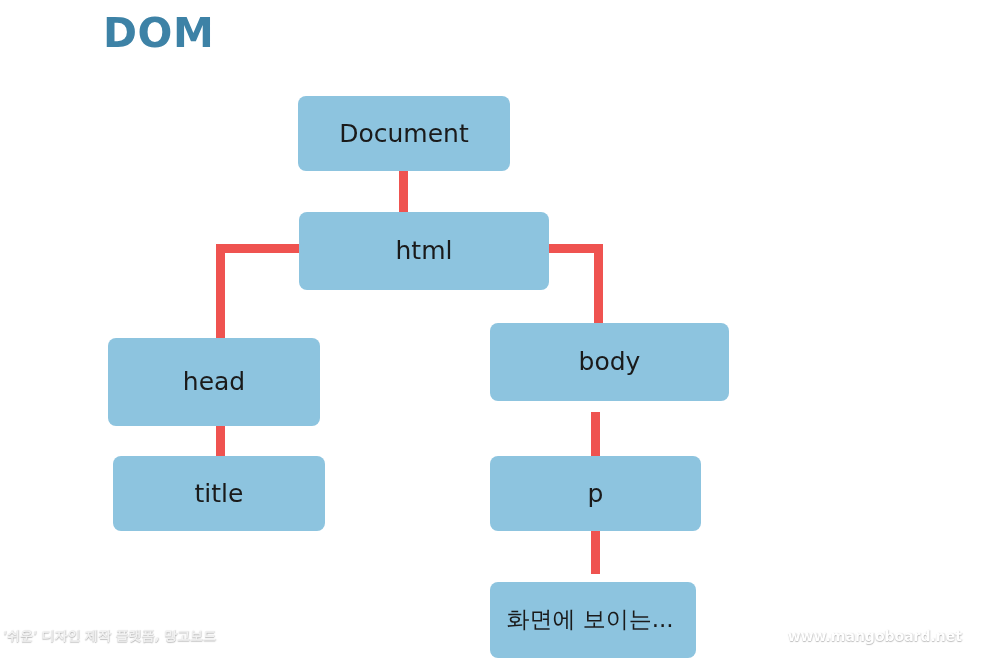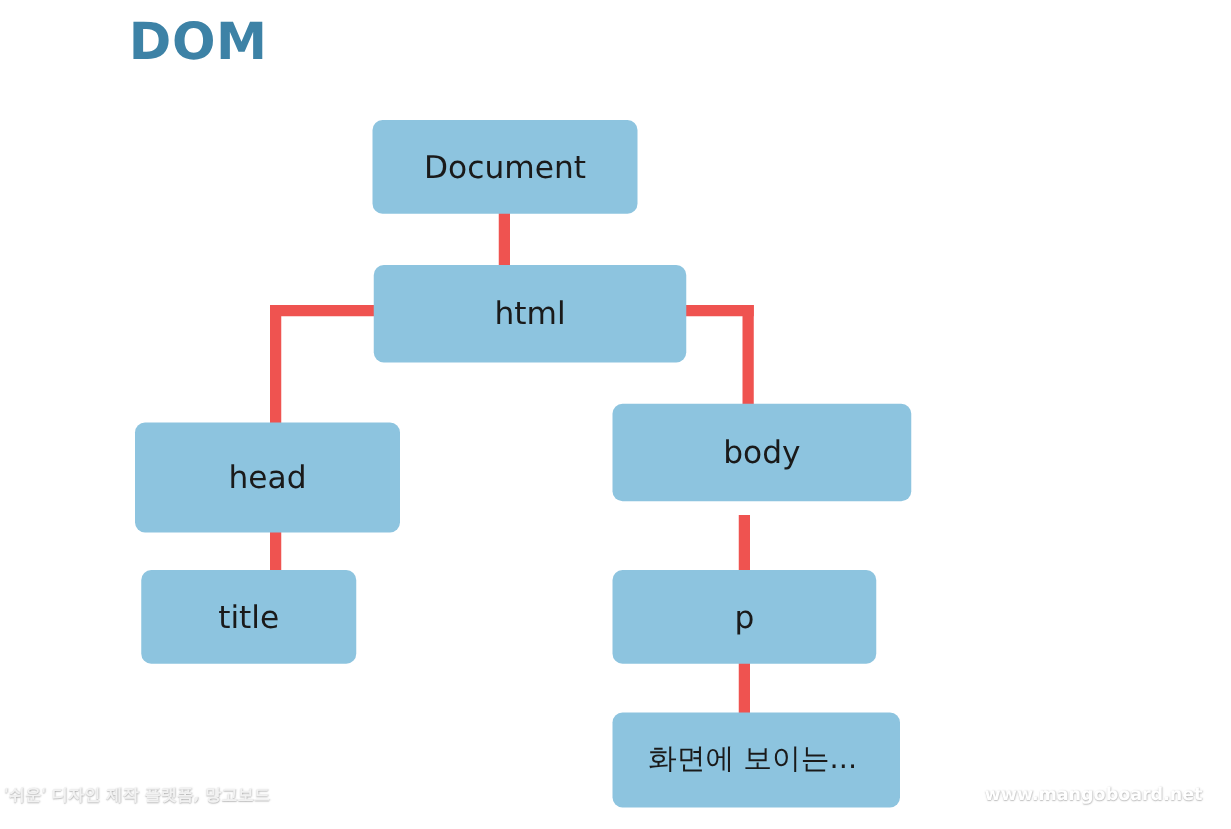--- a/index.html
+++ b/index.html
@@ -53,23 +53,23 @@
   .node-label {
     display: block;
     padding: 0 8px;
     white-space: nowrap;
   }
 
   #node-document { left: 298px;  top: 96px;  width: 212px; height: 75px; }
   #node-html     { left: 299px;  top: 212px; width: 250px; height: 78px; }
   #node-head     { left: 108px;  top: 338px; width: 212px; height: 88px; }
   #node-body     { left: 490px;  top: 323px; width: 239px; height: 78px; }
-  #node-title    { left: 113px;  top: 456px; width: 172px; height: 75px; }
+  #node-title    { left: 113px;  top: 456px; width: 212px; height: 75px; }
   #node-p        { left: 490px;  top: 456px; width: 211px; height: 75px; }
-  #node-text     { left: 490px;  top: 570px; width: 230px; height: 76px; font-size: 23px; }
+  #node-text     { left: 490px;  top: 582px; width: 206px; height: 76px; font-size: 23px; }
   #node-text .node-label { padding-left: 2px; }
 
   
   .conn {
     position: absolute;
     background: #EF5350;
     z-index: 1;
   }
   .conn-v { width: 9px; }
   .conn-h { height: 9px; }

